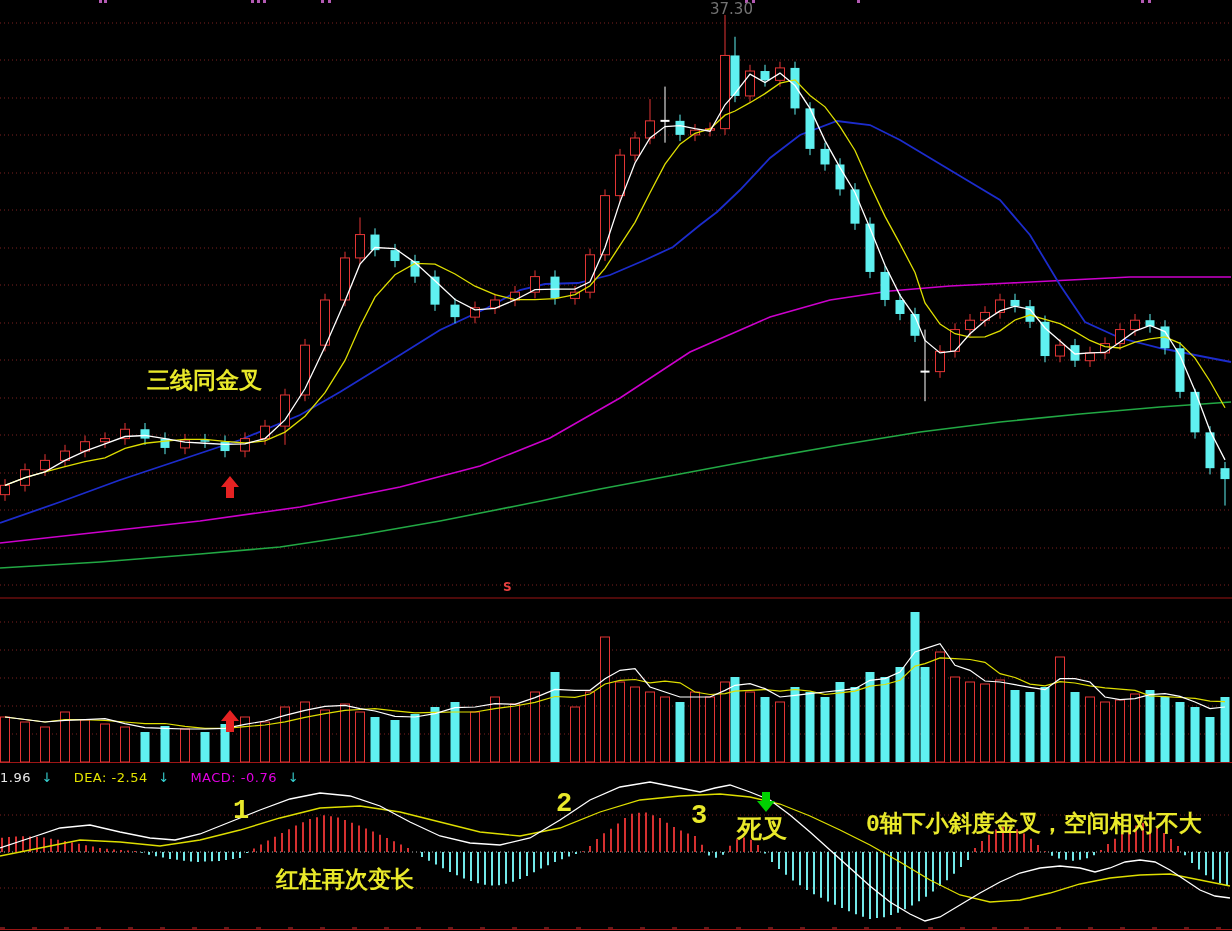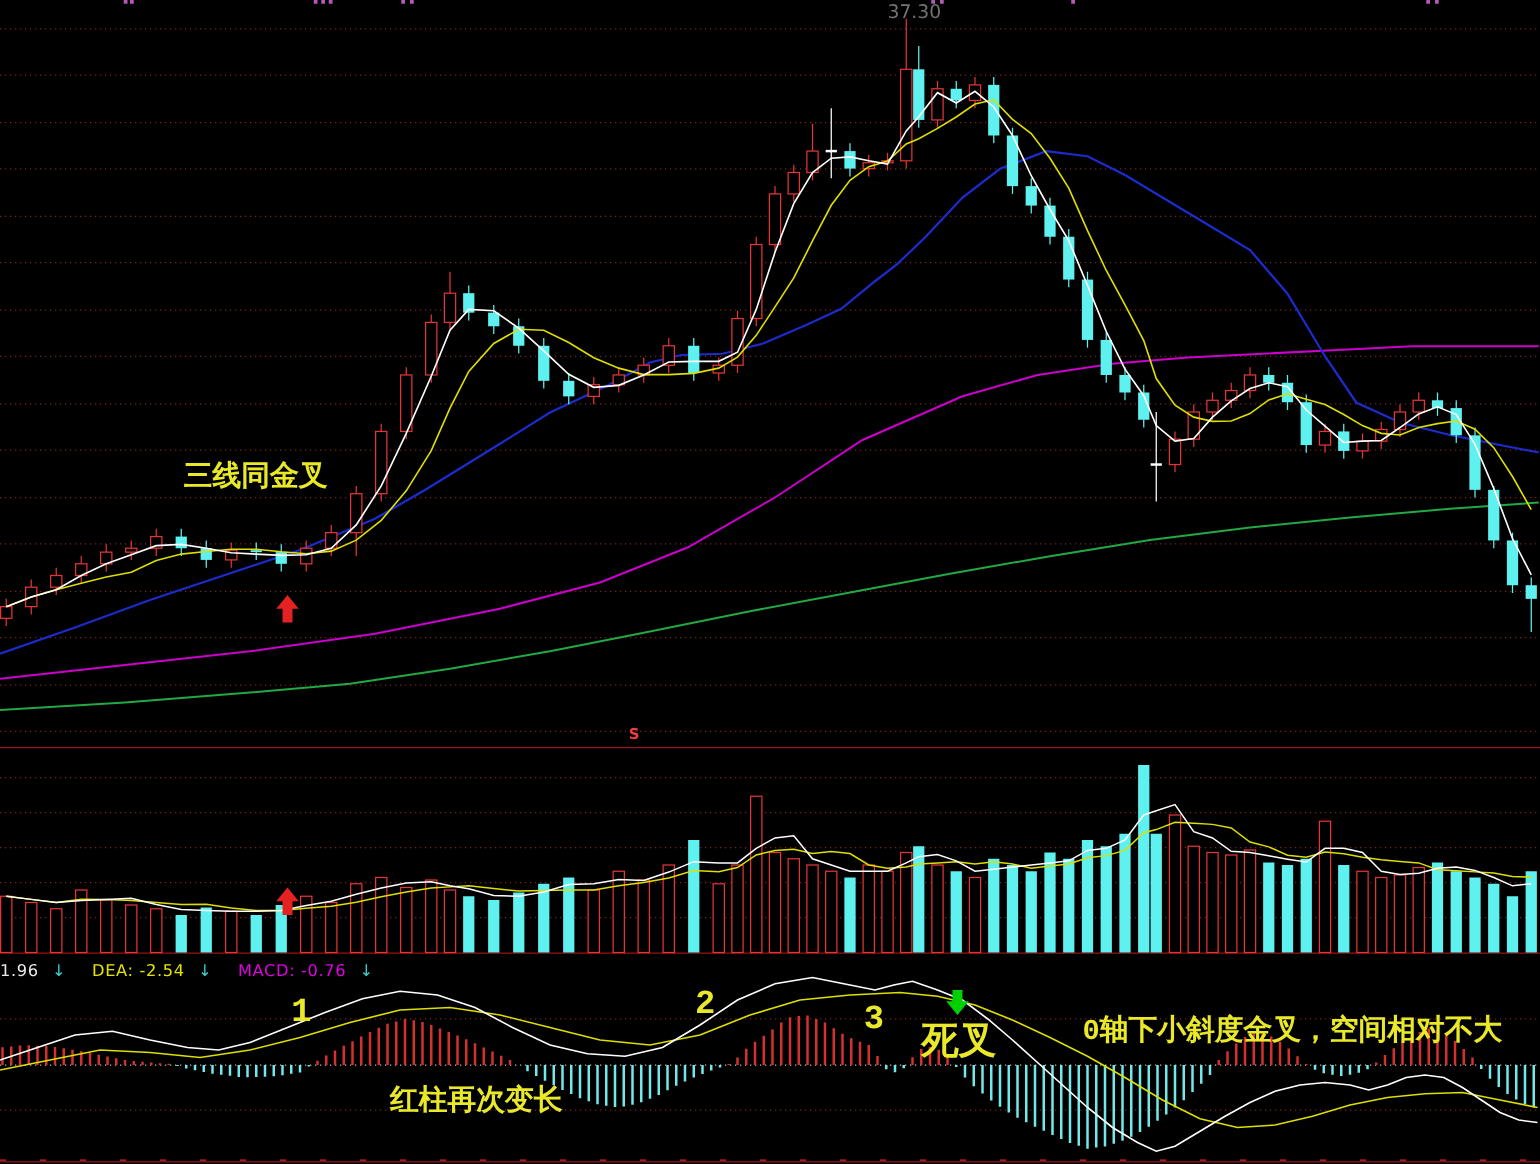--- a/index.html
+++ b/index.html
@@ -11,21 +11,21 @@
   .c-white{color:#e8e8e8;}
   .c-yellow{color:#e3e300;}
   .c-cyan{color:#36cfcf;}
   .c-red{color:#f04040;}
   .c-magenta{color:#e000e0;}
   .gap{margin-left:10px;}
   .ann{position:absolute;color:#e9e92a;font-weight:bold;white-space:nowrap;
        font-family:Liberation Mono, monospace;}
   .num{font-size:27px;}
   .cn23{font-size:23px;}
-  .cn25{font-size:30px;}
+  .cn25{font-size:25px;}
   .peak{position:absolute;color:#737373;font-size:15px;font-weight:normal;white-space:nowrap;}
   .smark{position:absolute;color:#e84040;font-size:12px;font-weight:bold;}
 </style>
 </head>
 <body>
 
 <div id="stage">
 
   <svg id="chart-canvas" width="1232" height="931" viewBox="0 0 1232 931">
       <line x1="0" y1="23" x2="1232" y2="23" stroke="#7c2020" stroke-width="1" stroke-dasharray="1,3"></line>
@@ -490,16 +490,16 @@
     <span class="c-yellow gap">DEA: -2.54</span>
     <span class="c-cyan">↓</span>
     <span class="c-magenta gap">MACD: -0.76</span>
     <span class="c-cyan">↓</span>
   </div>
 
   <div class="ann num" style="left:233px;top:796px;">1</div>
   <div class="ann num" style="left:556px;top:789px;">2</div>
   <div class="ann num" style="left:691px;top:801px;">3</div>
   <div class="ann cn25" style="left:737px;top:812px;">死叉</div>
-  <div class="ann cn23" style="left:276px;top:864px;margin-left:36px;">红柱再次变长</div>
+  <div class="ann cn23" style="left:276px;top:864px;">红柱再次变长</div>
   <div class="ann cn23" style="left:866px;top:808px;">0轴下小斜度金叉，空间相对不大</div>
 
 </div>
 
 </body></html>

